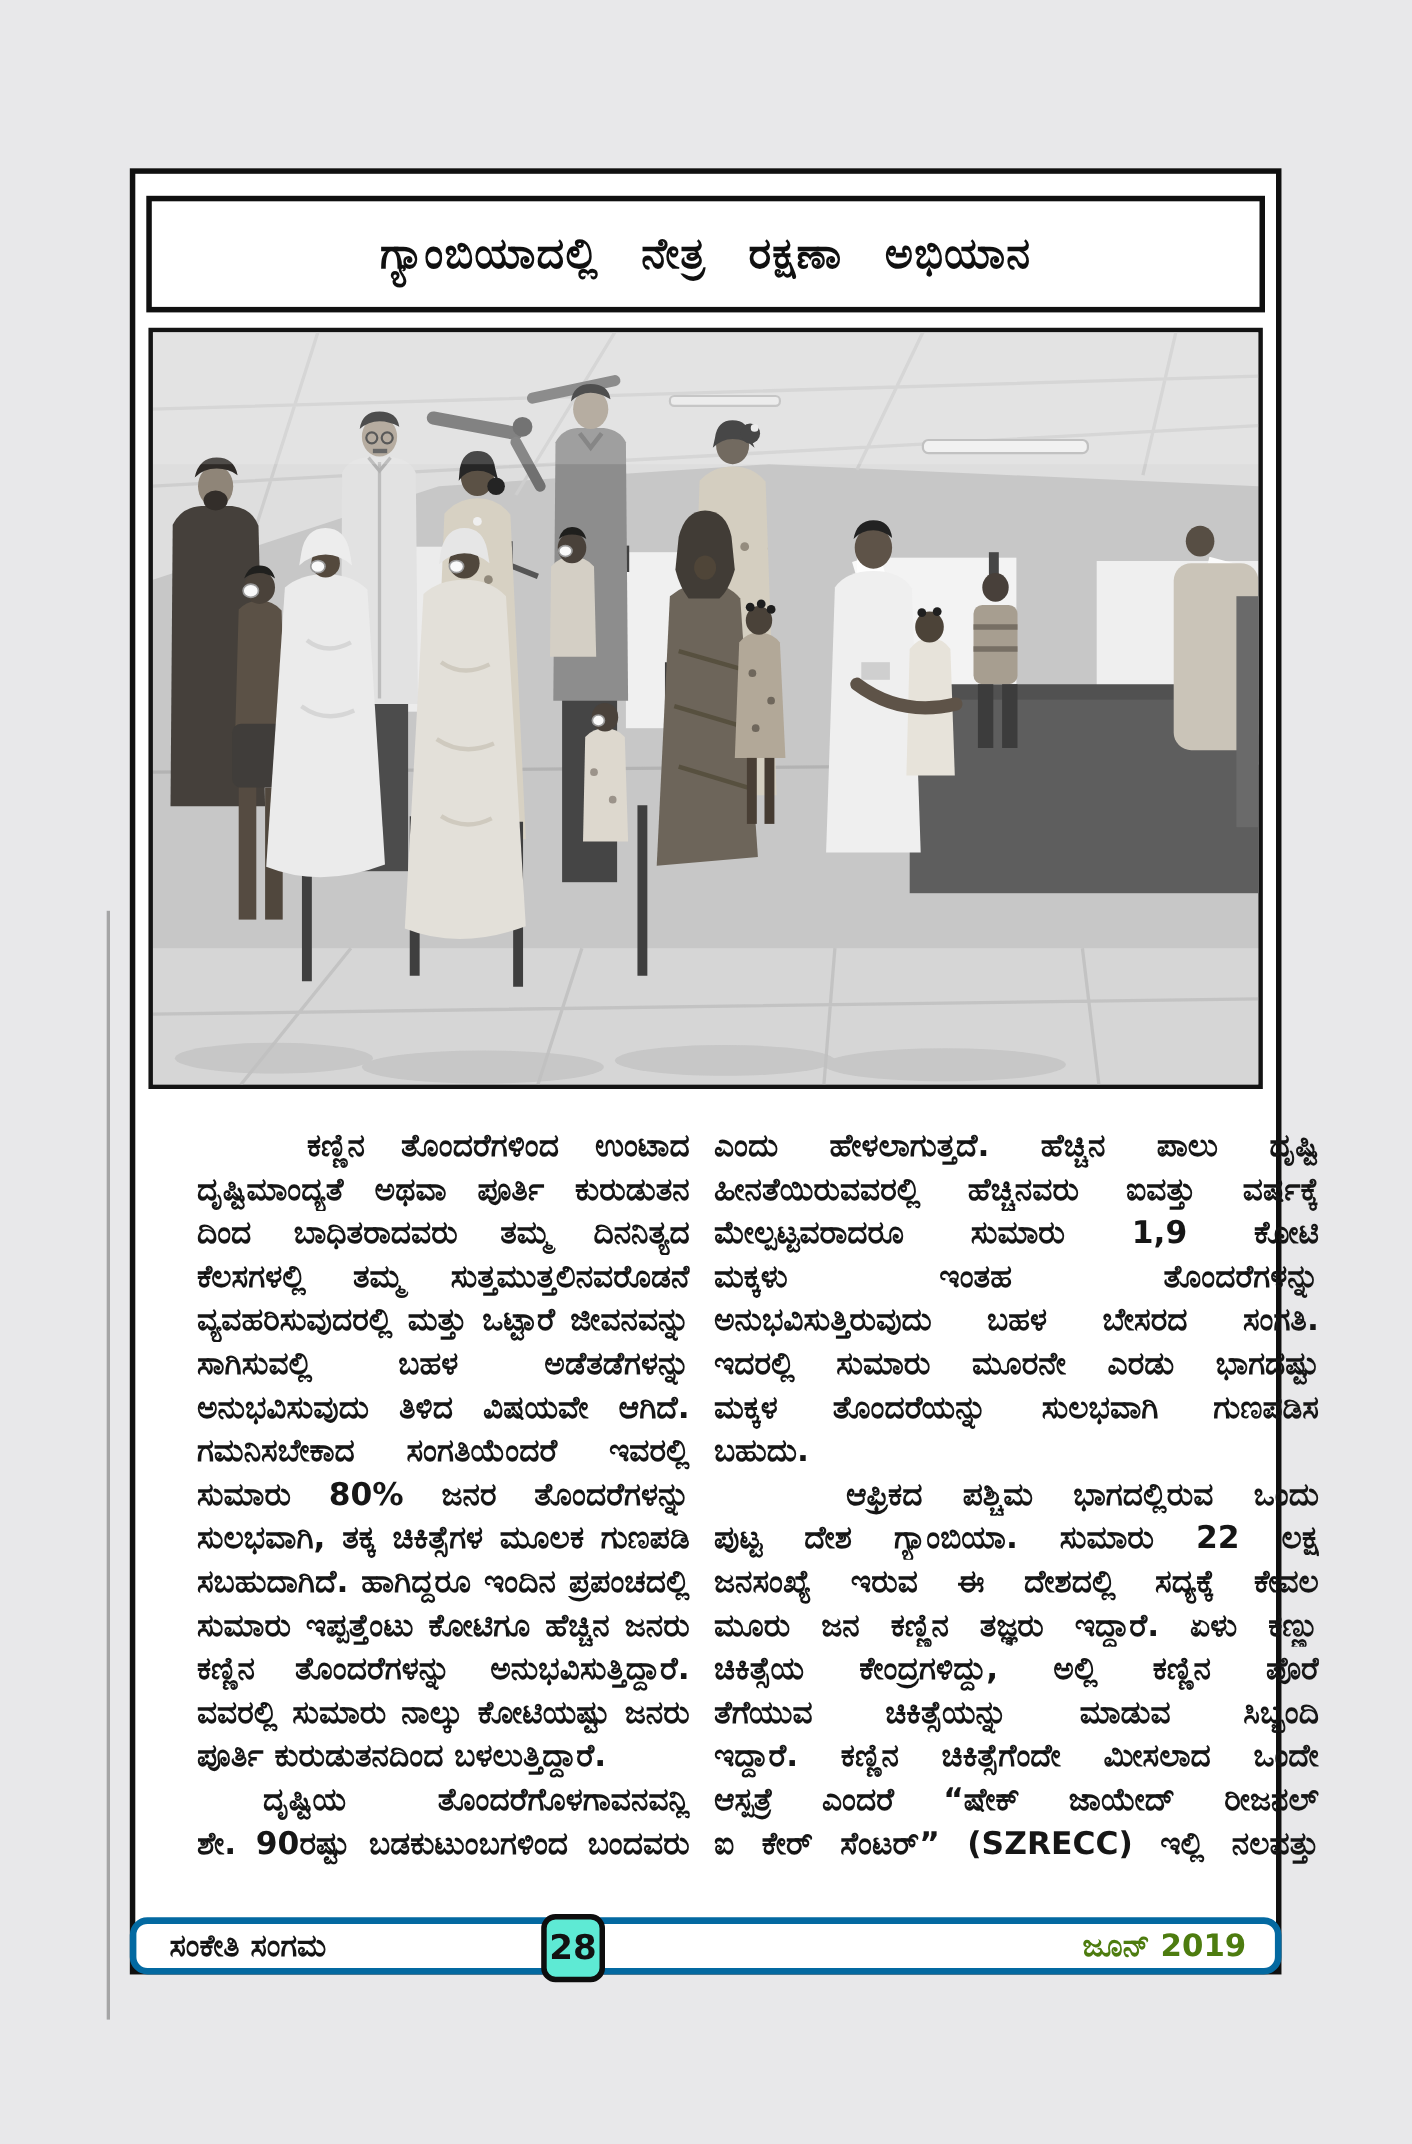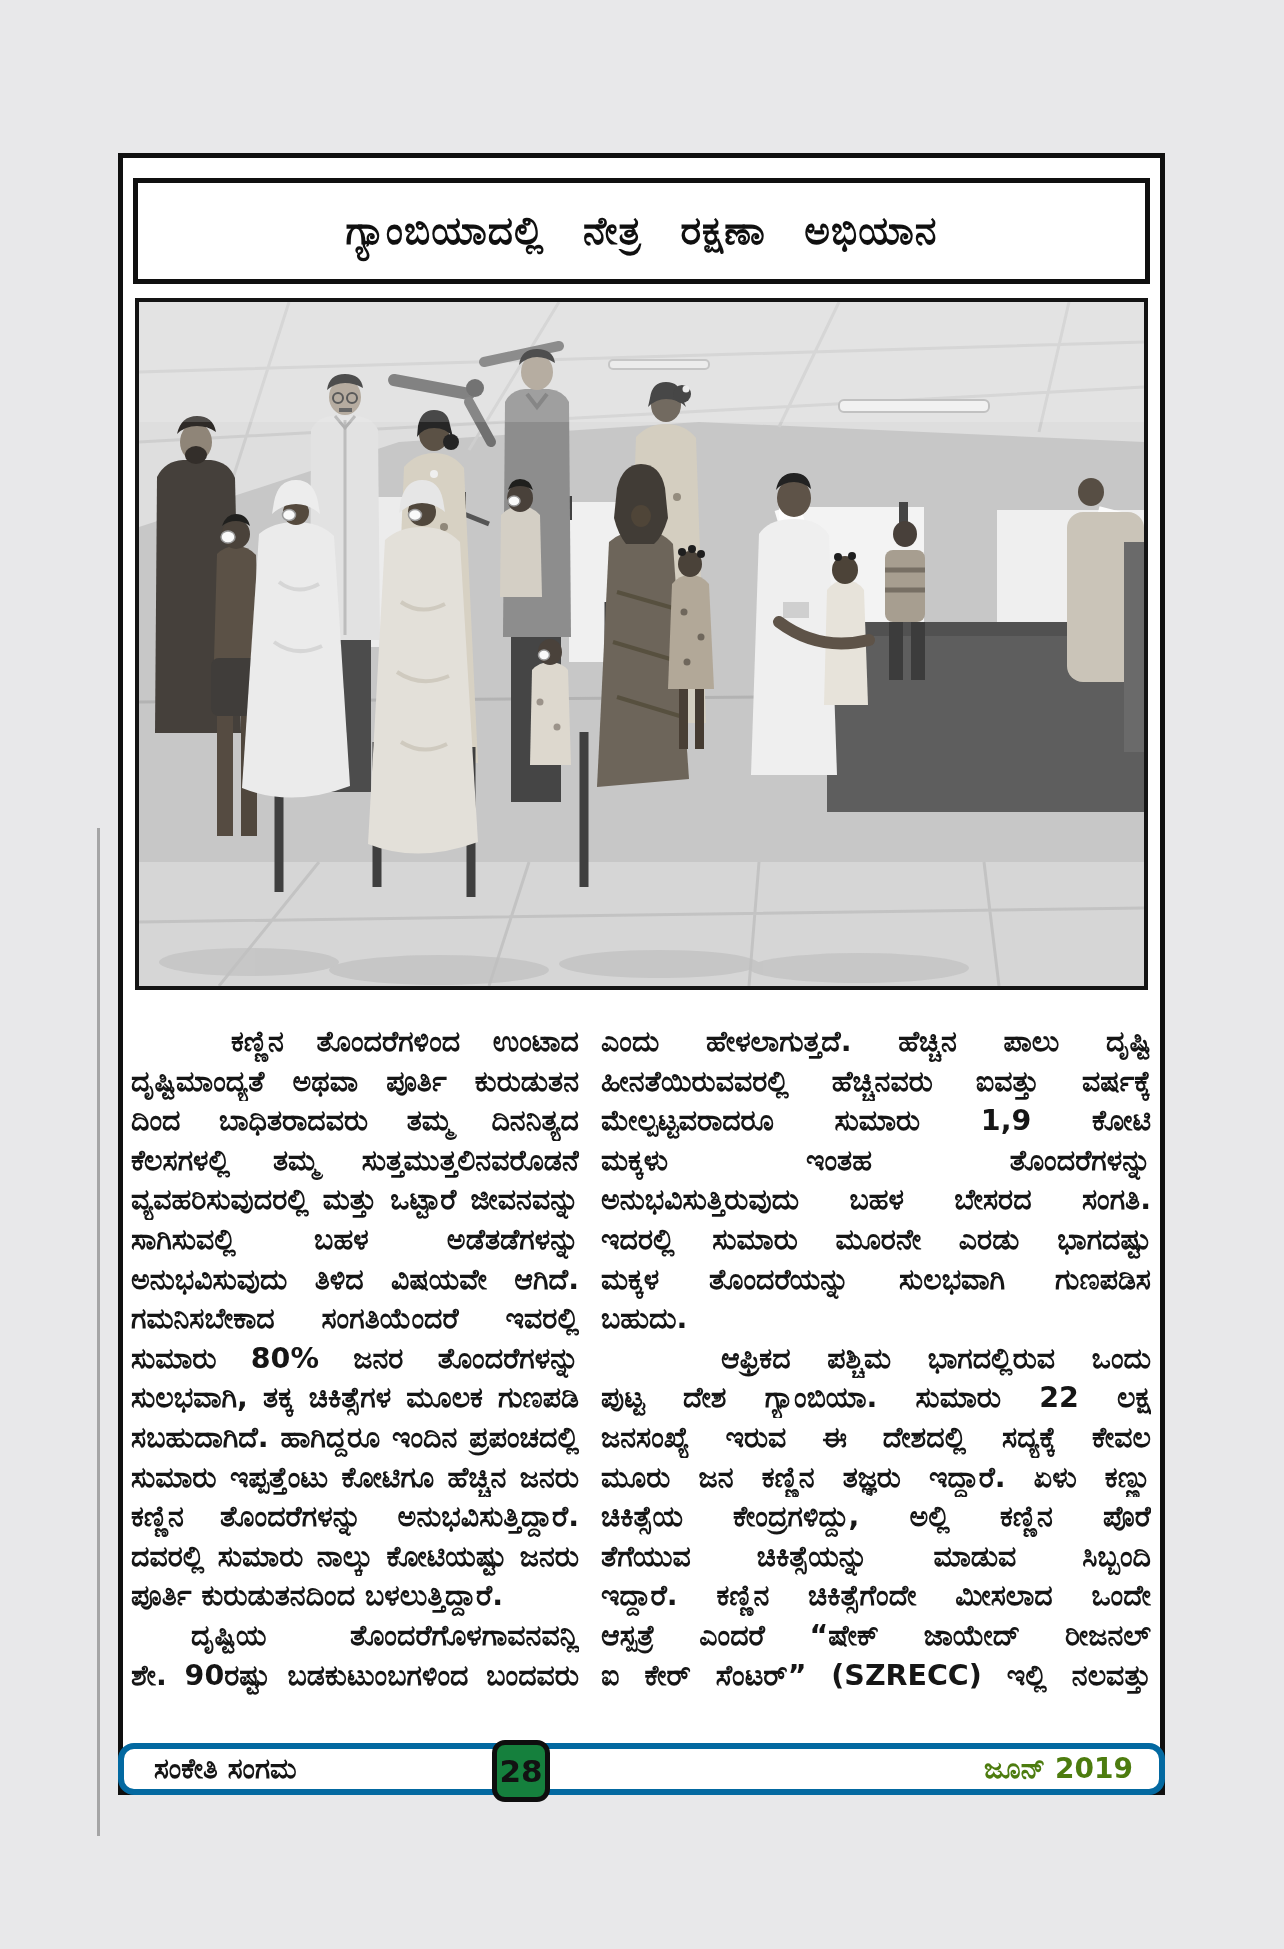--- a/index.html
+++ b/index.html
@@ -21,39 +21,39 @@
   .masthead .title-text{
     font-size:39px;font-weight:bold;color:#101010;
     letter-spacing:1px;word-spacing:24px;white-space:nowrap;
   }
   .photo-frame{
     position:absolute;left:12px;top:140px;width:1013px;height:692px;
     border:4px solid #141414;box-sizing:border-box;background:#c9c9c9;overflow:hidden;
   }
   .photo-frame svg{display:block;width:100%;height:100%;}
   .columns{position:absolute;top:864px;left:0;width:100%;height:680px;}
-  .col{position:absolute;top:0;}
+  .col{position:absolute;top:0;margin-left:48px;}
   .col-left{left:8px;width:448px;}
   .col-right{left:478px;width:550px;}
   .tline{
     font-size:28.5px;line-height:39.6px;height:39.6px;overflow:hidden;
     font-weight:600;color:#161616;
     text-align:justify;text-align-last:justify;
   }
   .tline.noj{text-align:center;text-align-last:left;}
   .footer-bar{
     position:absolute;left:-5px;right:-5px;bottom:-5px;height:52px;
     background:#fff;border:6px solid #0369a1;border-radius:16px;box-sizing:border-box;
     display:flex;align-items:center;z-index:4;
   }
   .footer-left{margin-left:30px;font-size:28px;font-weight:bold;color:#151515;}
   .footer-right{margin-left:auto;margin-right:26px;font-size:28px;font-weight:bold;color:#4d7c0f;}
   .page-badge{
     position:absolute;left:368px;top:-9px;width:58px;height:62px;
-    background:#15803d;border:5px solid #0e0e0e;border-radius:13px;box-sizing:border-box;
+    background:#5eead4;border:5px solid #0e0e0e;border-radius:13px;box-sizing:border-box;
     display:flex;align-items:center;justify-content:center;z-index:5;
   }
   .page-badge span{font-size:31px;font-weight:bold;color:#121212;}
 </style>
 </head>
 <body>
 
 <div>
   <div class="scan-line"></div>
 
@@ -262,21 +262,21 @@
           <div class="tline">ಕೆಲಸಗಳಲ್ಲಿ ತಮ್ಮ ಸುತ್ತಮುತ್ತಲಿನವರೊಡನೆ</div>
           <div class="tline">ವ್ಯವಹರಿಸುವುದರಲ್ಲಿ ಮತ್ತು ಒಟ್ಟಾರೆ ಜೀವನವನ್ನು</div>
           <div class="tline">ಸಾಗಿಸುವಲ್ಲಿ ಬಹಳ ಅಡೆತಡೆಗಳನ್ನು</div>
           <div class="tline">ಅನುಭವಿಸುವುದು ತಿಳಿದ ವಿಷಯವೇ ಆಗಿದೆ.</div>
           <div class="tline">ಗಮನಿಸಬೇಕಾದ ಸಂಗತಿಯೆಂದರೆ ಇವರಲ್ಲಿ</div>
           <div class="tline">ಸುಮಾರು 80% ಜನರ ತೊಂದರೆಗಳನ್ನು</div>
           <div class="tline">ಸುಲಭವಾಗಿ, ತಕ್ಕ ಚಿಕಿತ್ಸೆಗಳ ಮೂಲಕ ಗುಣಪಡಿ</div>
           <div class="tline">ಸಬಹುದಾಗಿದೆ. ಹಾಗಿದ್ದರೂ ಇಂದಿನ ಪ್ರಪಂಚದಲ್ಲಿ</div>
           <div class="tline">ಸುಮಾರು ಇಪ್ಪತ್ತೆಂಟು ಕೋಟಿಗೂ ಹೆಚ್ಚಿನ ಜನರು</div>
           <div class="tline">ಕಣ್ಣಿನ ತೊಂದರೆಗಳನ್ನು ಅನುಭವಿಸುತ್ತಿದ್ದಾರೆ.</div>
-          <div class="tline">ದವರಲ್ಲಿ ಸುಮಾರು ನಾಲ್ಕು ಕೋಟಿಯಷ್ಟು ಜನರು</div>
+          <div class="tline">ವವರಲ್ಲಿ ಸುಮಾರು ನಾಲ್ಕು ಕೋಟಿಯಷ್ಟು ಜನರು</div>
           <div class="tline noj">ಪೂರ್ತಿ ಕುರುಡುತನದಿಂದ ಬಳಲುತ್ತಿದ್ದಾರೆ.</div>
           <div class="tline" style="padding-left: 60px;">ದೃಷ್ಟಿಯ ತೊಂದರೆಗೊಳಗಾವನವನ್ಲಿ</div>
           <div class="tline">ಶೇ. 90ರಷ್ಟು ಬಡಕುಟುಂಬಗಳಿಂದ ಬಂದವರು</div>
         </div>
       <div class="col col-right">
           <div class="tline">ಎಂದು ಹೇಳಲಾಗುತ್ತದೆ. ಹೆಚ್ಚಿನ ಪಾಲು ದೃಷ್ಟಿ</div>
           <div class="tline">ಹೀನತೆಯಿರುವವರಲ್ಲಿ ಹೆಚ್ಚಿನವರು ಐವತ್ತು ವರ್ಷಕ್ಕೆ</div>
           <div class="tline">ಮೇಲ್ಪಟ್ಟವರಾದರೂ ಸುಮಾರು 1,9 ಕೋಟಿ</div>
           <div class="tline">ಮಕ್ಕಳು ಇಂತಹ ತೊಂದರೆಗಳನ್ನು</div>
           <div class="tline">ಅನುಭವಿಸುತ್ತಿರುವುದು ಬಹಳ ಬೇಸರದ ಸಂಗತಿ.</div>

